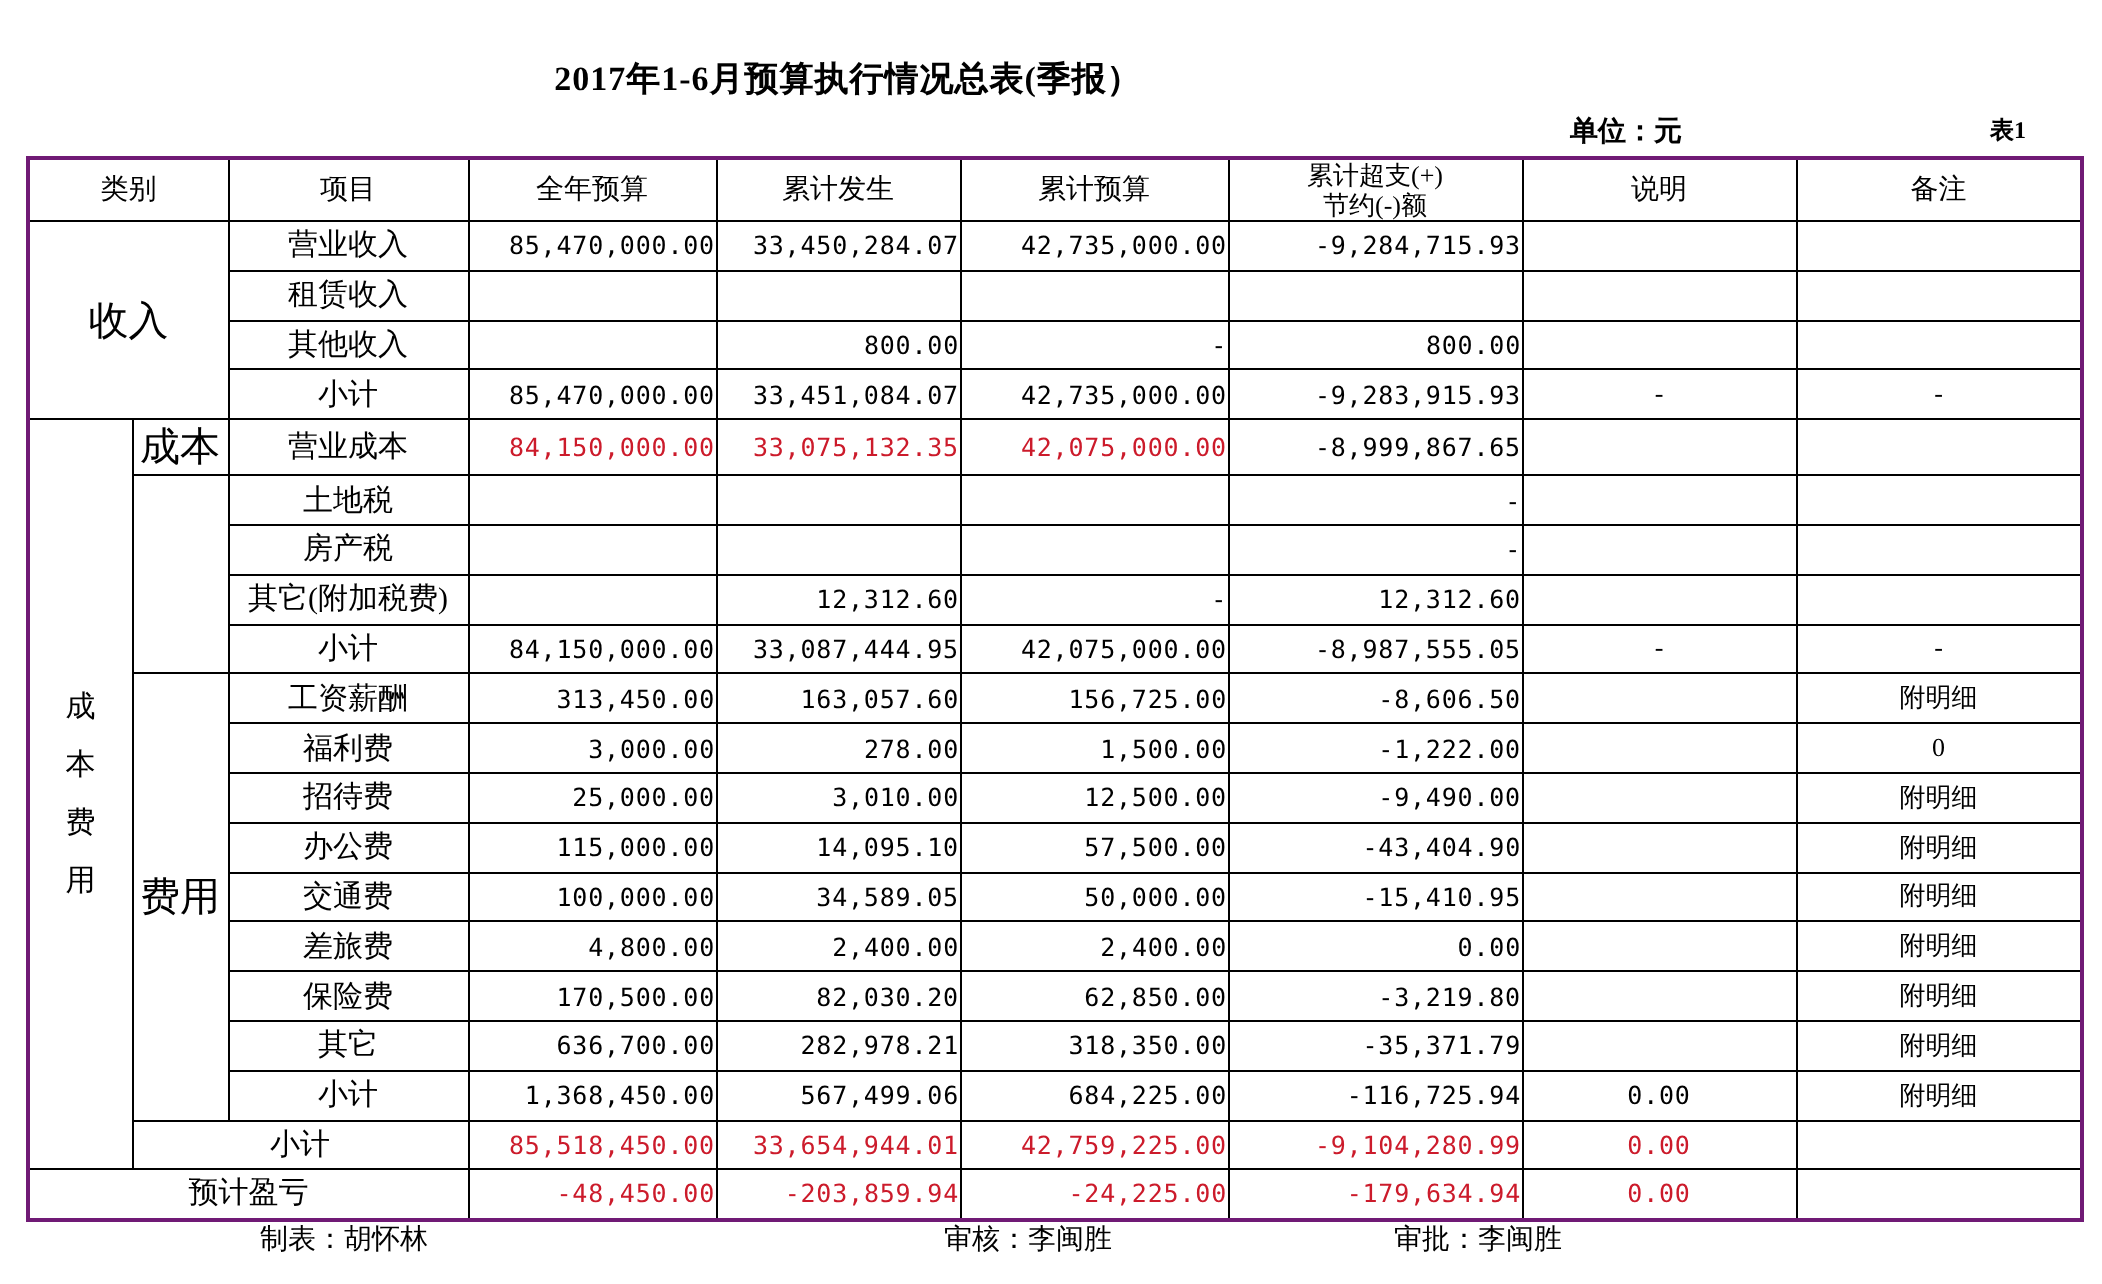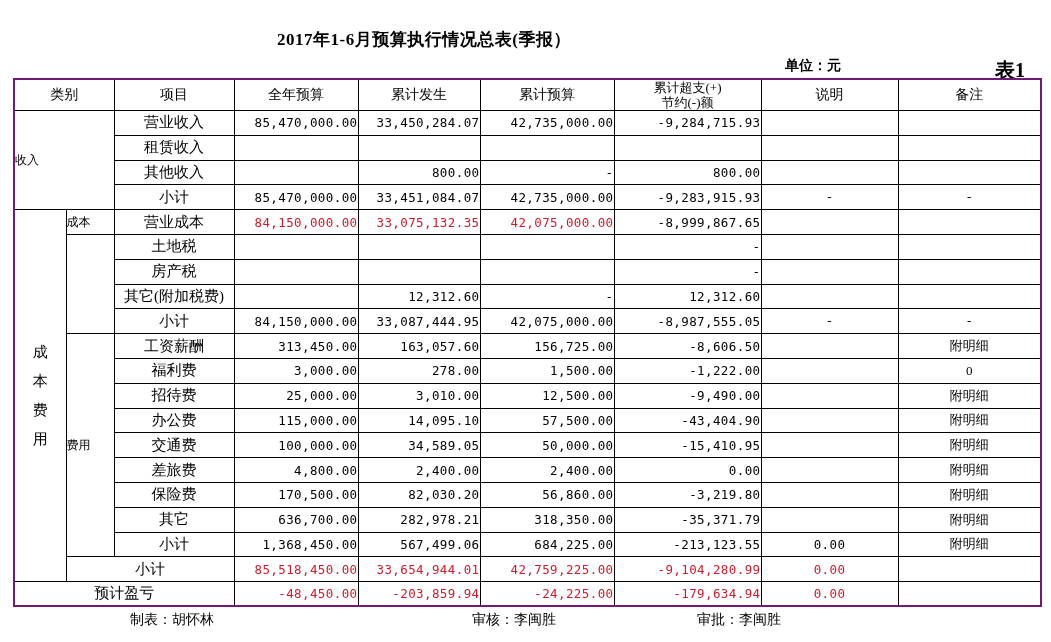--- a/index.html
+++ b/index.html
@@ -9,36 +9,36 @@
     color:#000;
   }
   .page{position:relative;width:1051px;height:642px;background:#fff;overflow:hidden;}
   .title{
     position:absolute;top:28px;left:0;width:848px;
     text-align:center;font-size:17px;font-weight:bold;letter-spacing:0.5px;
   }
   .meta-org{position:absolute;top:57px;left:16px;font-size:14px;}
   .meta-org .val{margin-left:14px;}
   .meta-unit{position:absolute;top:57px;left:763px;font-size:14px;font-weight:bold;margin-left:22px;}
-  .meta-sheet{position:absolute;top:57px;left:995px;font-size:20px;font-weight:bold;}
+  .meta-sheet{position:absolute;top:57px;left:995px;font-size:12px;font-weight:bold;}
   table.budget{
     position:absolute;top:78px;left:13px;
     border-collapse:collapse;table-layout:fixed;width:1027px;
     border:2px solid #701a75;
   }
   .budget th,.budget td{
     border:1px solid #000;padding:0;overflow:hidden;white-space:nowrap;
     font-weight:normal;vertical-align:middle;
   }
   .budget thead tr{height:31px;}
   .budget tbody tr{height:24.8px;}
   .budget th{font-size:14px;text-align:center;}
   .h2line{font-size:13px;line-height:15px;}
   .lbl{text-align:center;font-size:15px;}
-  .grp{text-align:left;font-size:12px;}
+  .grp{text-align:center;font-size:20px;}
   .num{
     text-align:right;padding-right:7px;
     font-family:"DejaVu Sans Mono",monospace;font-size:12.5px;letter-spacing:0.4px;
   }
   .ctrnum{
     text-align:center;
     font-family:"DejaVu Sans Mono",monospace;font-size:12.5px;letter-spacing:0.4px;
   }
   .rmk{text-align:center;font-size:13px;}
   .red{color:var(--red,#cc1b2b);}
@@ -234,40 +234,40 @@
         <td class="num">2,400.00</td>
         <td class="num">2,400.00</td>
         <td class="num">0.00</td>
         <td class="rmk"></td>
         <td class="rmk">附明细</td>
       </tr>
       <tr>
         <td class="lbl">保险费</td>
         <td class="num">170,500.00</td>
         <td class="num">82,030.20</td>
-        <td class="num">56,860.00</td>
+        <td class="num">62,850.00</td>
         <td class="num">-3,219.80</td>
         <td class="rmk"></td>
         <td class="rmk">附明细</td>
       </tr>
       <tr>
         <td class="lbl">其它</td>
         <td class="num">636,700.00</td>
         <td class="num">282,978.21</td>
         <td class="num">318,350.00</td>
         <td class="num">-35,371.79</td>
         <td class="rmk"></td>
         <td class="rmk">附明细</td>
       </tr>
       <tr>
         <td class="lbl">小计</td>
         <td class="num">1,368,450.00</td>
         <td class="num">567,499.06</td>
         <td class="num">684,225.00</td>
-        <td class="num">-213,123.55</td>
+        <td class="num">-116,725.94</td>
         <td class="ctrnum">0.00</td>
         <td class="rmk">附明细</td>
       </tr>
       <tr>
         <td colspan="2" class="lbl">小计</td>
         <td class="num red">85,518,450.00</td>
         <td class="num red">33,654,944.01</td>
         <td class="num red">42,759,225.00</td>
         <td class="num red">-9,104,280.99</td>
         <td class="ctrnum red">0.00</td>

